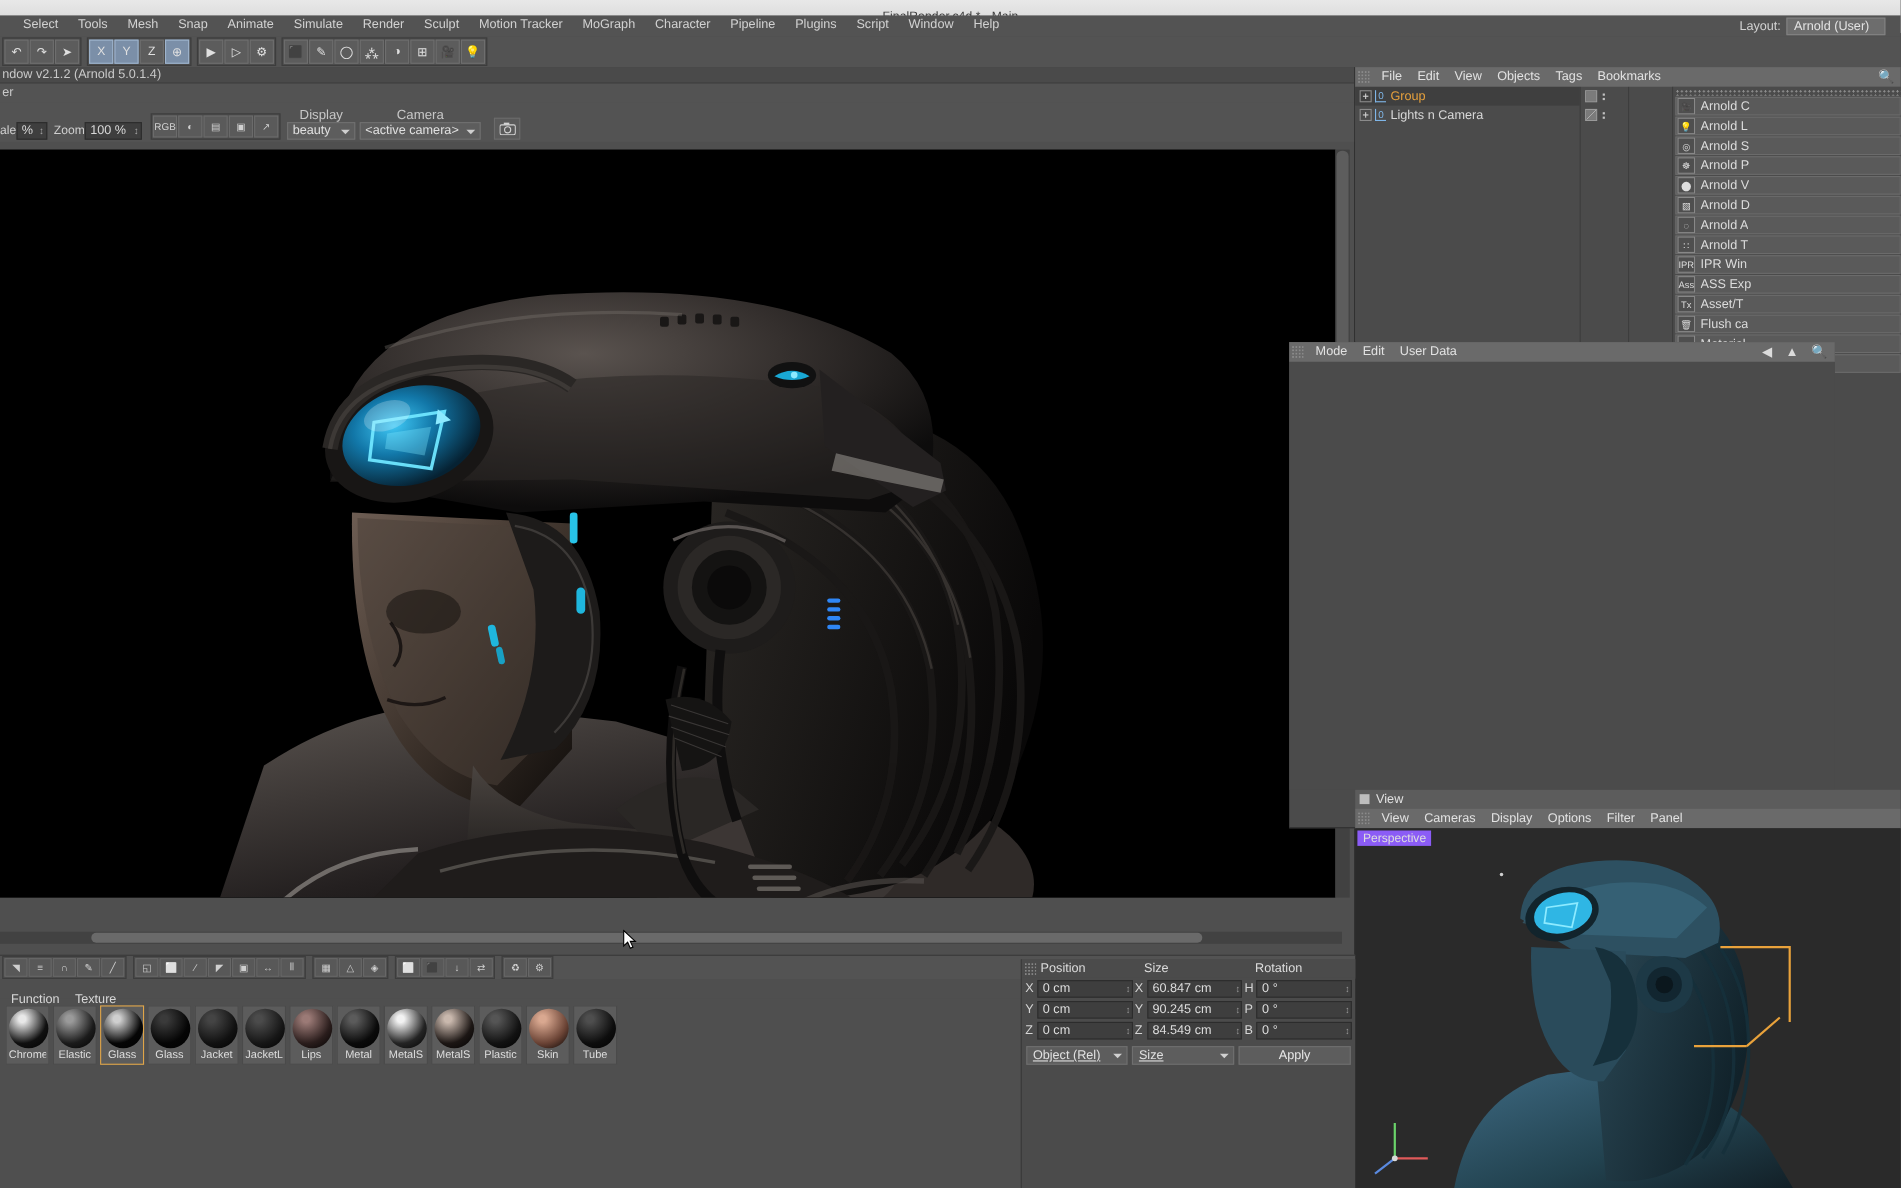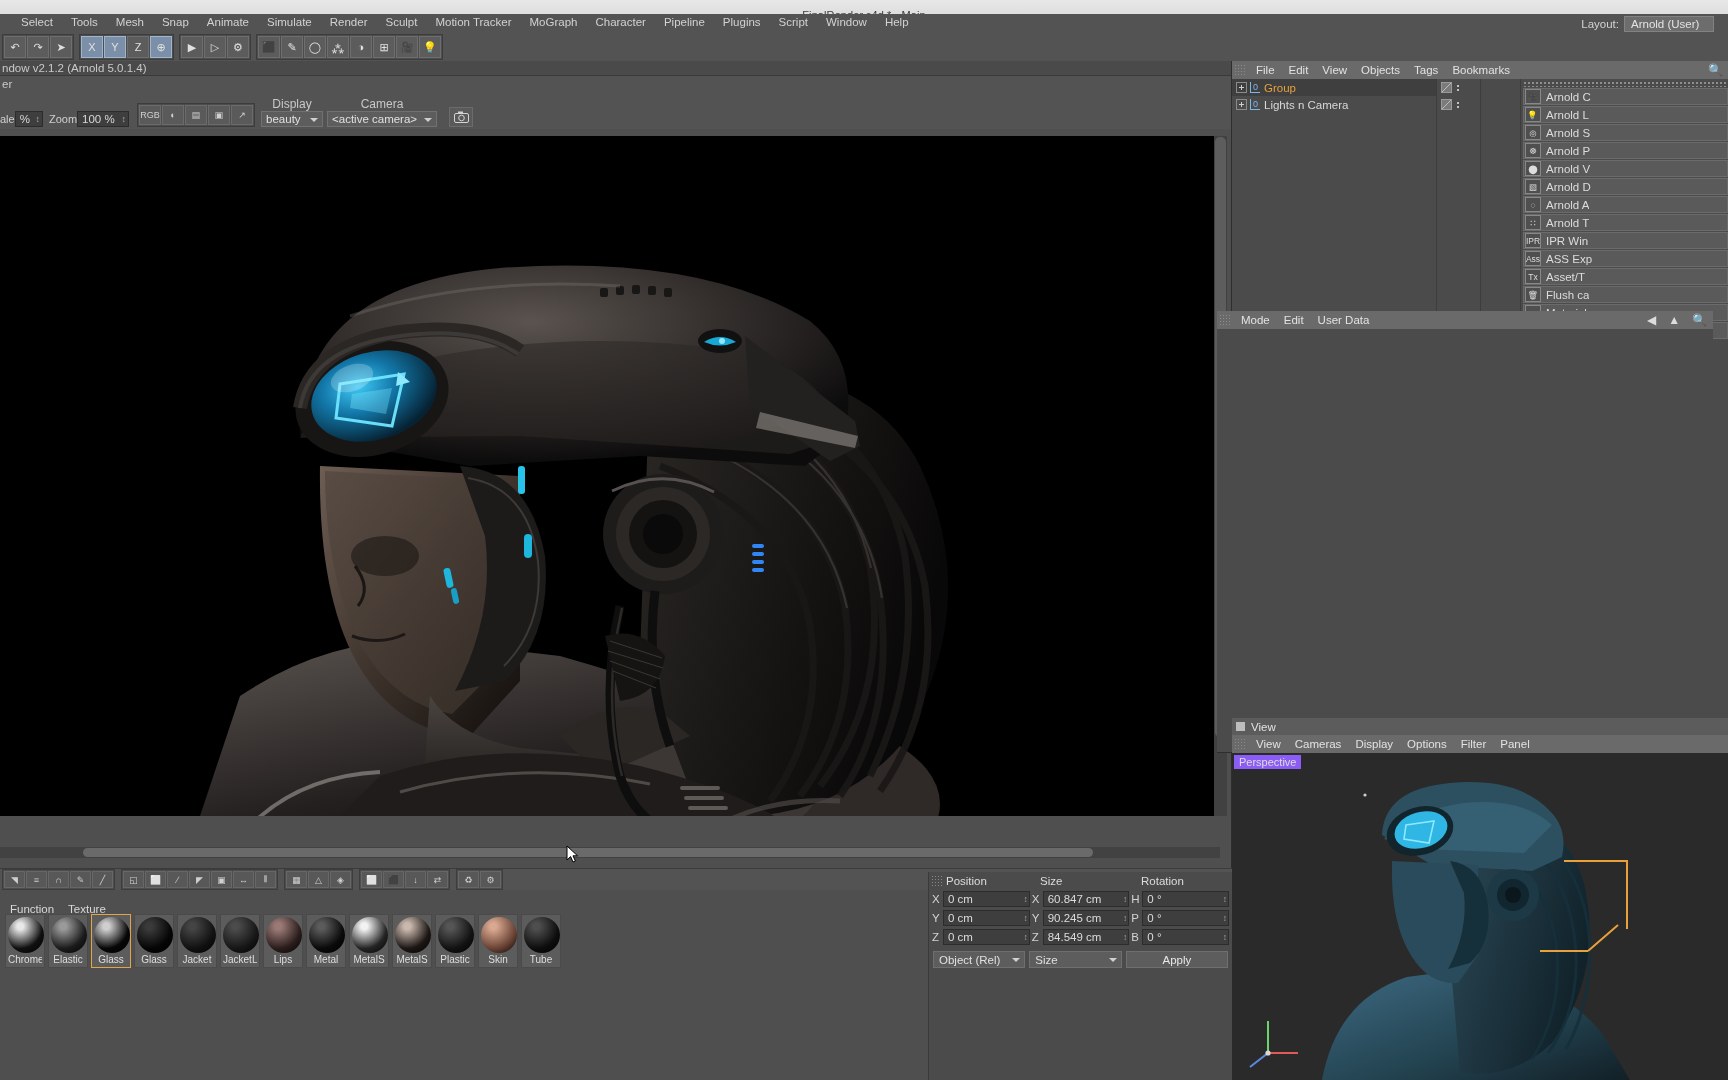--- a/index.html
+++ b/index.html
@@ -154,21 +154,21 @@
   .ashelf-grip { height:6px; background-image: radial-gradient(#8d8d8d 38%, transparent 40%); background-size:4px 4px; margin-bottom:1px;}
   .arow { display: flex; align-items: center; height: 17px; background: #5a5a5a; border:1px solid #6b6b6b; margin-bottom: 1px; }
   .aicon {
     width: 16px; height: 15px; background: #4f4f4f; border: 1px solid #888;
     display:flex; align-items:center; justify-content:center; font-size: 8.5px; color: #ddd; margin: 0 5px 0 1px; flex: none;
   }
   .alabel { font-size: 11.5px; color: #dcdcdc; white-space: nowrap; overflow:hidden; }
 
   
   .attrmgr {
-    position: absolute; top: 311px; left: 1217px; width: 496px; height: 442px;
+    position: absolute; top: 311px; left: 1172px; width: 496px; height: 442px;
     background: #4b4b4b; border-bottom: 1px solid #2e2e2e;
   }
   .am-bar { height: 18px; background: #6a6a6a; display: flex; align-items: center; padding-left: 2px; }
   .am-right { margin-left: auto; display: flex; align-items: center; gap: 12px; padding-right: 6px; color: #dcdcdc; font-size: 12px; }
   .am-body { height: 389px; background: #4b4b4b; }
 
   
   .viewport {
     position: absolute; top: 718px; left: 1232px; width: 496px; height: 362px; background: #4b4b4b;
   }
@@ -213,21 +213,21 @@
   .cm-row { display: flex; align-items: center; height: 18px; gap: 2px; margin-bottom: 1px; }
   .ax { width: 9px; font-size: 11.5px; color: #d4d4d4; text-align: left; }
   .cm-in {
     background: #3e3e3e; border: 1px solid #2c2c2c; color: #dcdcdc; font-size: 11.5px;
     height: 16px; line-height: 15px; padding: 0 10px 0 4px; position: relative; flex: 1;
   }
   .cm-in::after { content:"\2195"; position:absolute; right:1px; top:0; font-size:8.5px; color:#a0a0a0; }
   .cm-foot { display: flex; align-items: center; gap: 4px; padding: 3px 4px 0 4px; }
   .cm-dd {
     background: #5d5d5d; border: 1px solid #6f6f6f; color: #e0e0e0; font-size: 11.5px;
-    height: 17px; line-height: 16px; padding: 0 16px 11px 5px; position: relative; flex: 1;
+    height: 17px; line-height: 16px; padding: 0 16px 11px 5px; position: relative; flex: 1; text-decoration: underline;
   }
   .cm-dd::after { content:""; position:absolute; right:4px; top:6px; border-left:4px solid transparent; border-right:4px solid transparent; border-top:4px solid #d0d0d0;}
   .cm-apply {
     background: #5d5d5d; border: 1px solid #6f6f6f; color: #e8e8e8; font-size: 11.5px;
     height: 17px; line-height: 16px; padding: 0 12px; text-align:center; flex: 1.1;
   }
   .cursor-arrow { position: absolute; left: 566px; top: 845px; z-index: 60; }
 </style>
 </head>
 <body>

